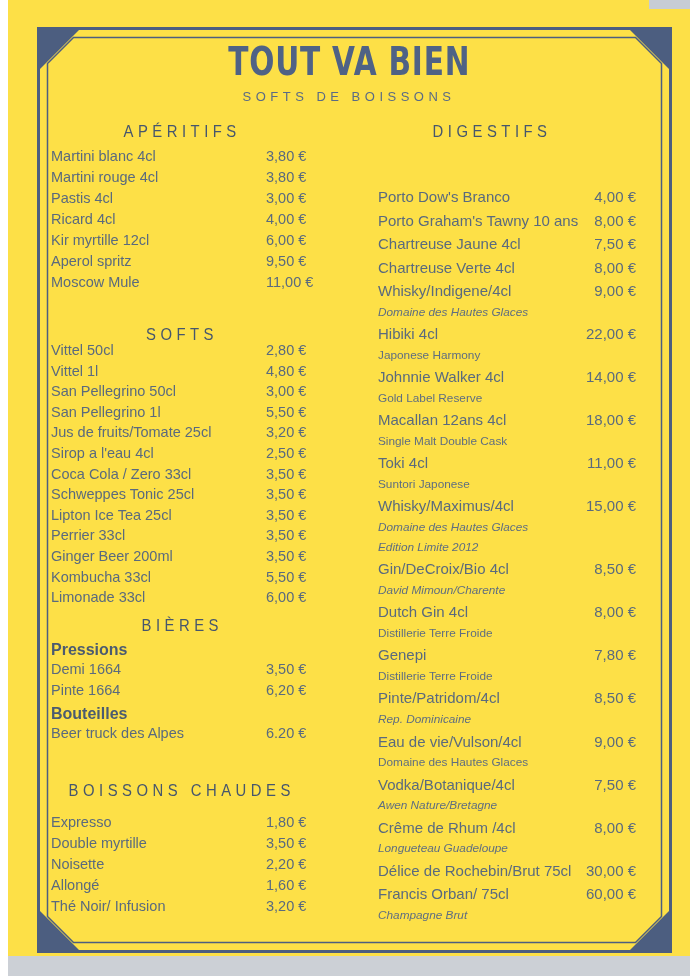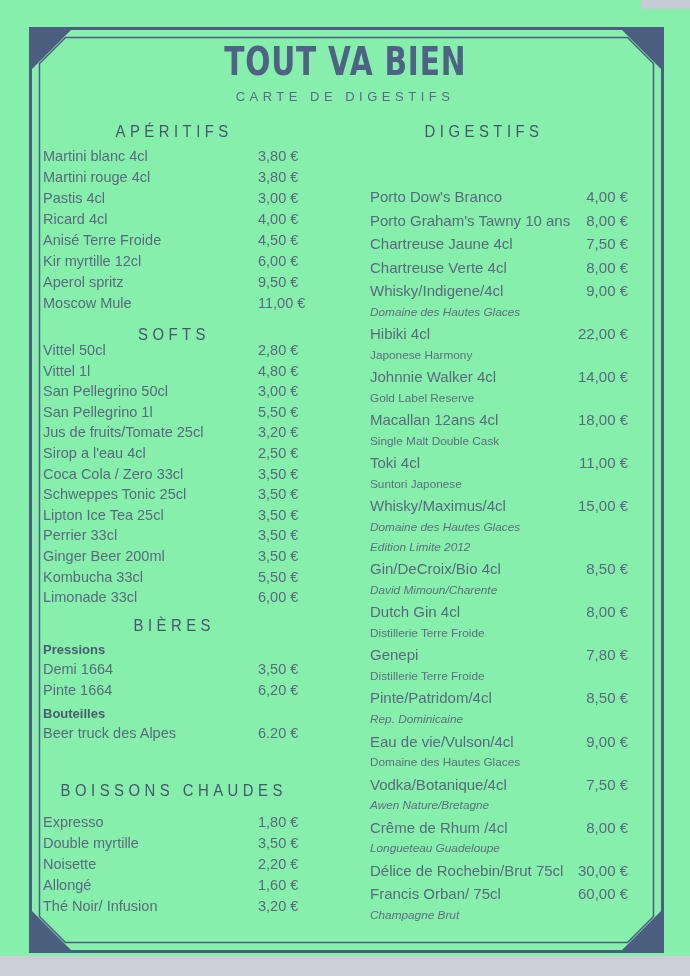--- a/index.html
+++ b/index.html
@@ -1,21 +1,21 @@
 <!DOCTYPE html>
 <html><head>
 <meta charset="utf-8">
 <style>
   html,body{margin:0;padding:0;}
   body{
     width:690px;height:976px;position:relative;background:#ffffff;
     font-family:"Liberation Sans", sans-serif;
     -webkit-font-smoothing:antialiased;
   }
-  .page{position:absolute;inset:0;background:#86efac;overflow:hidden;}
+  .page{position:absolute;inset:0;background:#fde047;overflow:hidden;margin-left:8px;}
 
   
   .strip-top-right{position:absolute;top:0;left:641px;width:49px;height:9px;background:#c7ccd4;}
   .strip-bottom{position:absolute;left:0;right:0;top:956px;height:20px;background:#ccd0d6;}
 
   
   .frame{position:absolute;top:0;left:0;}
 
   
   .hdr{position:absolute;top:42px;left:0;right:0;text-align:center;color:#4f6285;}
@@ -37,21 +37,21 @@
   .sec-chaudes{top:778px;}
   .sec-aperitifs .rows{margin-top:3px;}
   .sec-softs .rows{margin-top:-6px;}
   .sec-bieres .rows{margin-top:0;}
   .sec-chaudes .rows{margin-top:10px;}
 
   .row{position:relative;height:21px;line-height:21px;font-size:14.5px;white-space:nowrap;}
   .sec-softs .row{height:20.6px;line-height:20.6px;}
   .row .nm{padding-left:3px;}
   .sec .pr{position:absolute;left:218px;top:0;}
-  .row-subheader{height:19px;line-height:19px;margin-top:3px;font-weight:700;color:#4b5b70;font-size:13px;}
+  .row-subheader{height:19px;line-height:19px;margin-top:3px;font-weight:700;color:#4b5b70;font-size:16px;}
 
   
   .col-right{position:absolute;left:368px;width:260px;top:119px;color:#5a6a7e;}
   .col-right h2.sechead{padding-right:28px;}
   .col-right .rows{margin-top:42px;}
   .col-right .row-item{height:23.5px;line-height:23.5px;font-size:15px;}
   .col-right .row-note{height:19.6px;line-height:19.6px;font-size:11.8px;color:#5f6e80;}
   .col-right .row-note.italic{font-style:italic;}
   .col-right .nm{padding-left:2px;}
   .col-right .pr{position:absolute;right:0;top:0;text-align:right;}
@@ -68,21 +68,21 @@
     <rect x="30.5" y="28.5" width="632" height="923" fill="none" stroke="#4c5e80" stroke-width="3"></rect>
     <path d="M65.5 37.5 H627.5 L653.5 63.5 V916.5 L627.5 942.5 H65.5 L39.5 916.5 V63.5 Z" fill="none" stroke="#4c5e80" stroke-width="1.5"></path>
     <path d="M29 27 L74 27 L29 72 Z" fill="#4c5e80"></path>
     <path d="M664 27 L619 27 L664 72 Z" fill="#4c5e80"></path>
     <path d="M664 953 L619 953 L664 908 Z" fill="#4c5e80"></path>
     <path d="M29 953 L74 953 L29 908 Z" fill="#4c5e80"></path>
   </svg>
 
   <div class="hdr">
     <h1><span>TOUT VA BIEN</span></h1>
-    <div class="sub">CARTE DE DIGESTIFS</div>
+    <div class="sub">SOFTS DE BOISSONS</div>
   </div>
 
   <section class="sec sec-aperitifs">
     <h2 class="sechead"><span>APÉRITIFS</span></h2>
     <div class="rows">
 
     <div class="row row-item">
           <span class="nm">Martini blanc 4cl</span>
           <span class="pr">3,80 €</span>
         </div>
@@ -92,24 +92,20 @@
         </div>
         <div class="row row-item">
           <span class="nm">Pastis 4cl</span>
           <span class="pr">3,00 €</span>
         </div>
         <div class="row row-item">
           <span class="nm">Ricard 4cl</span>
           <span class="pr">4,00 €</span>
         </div>
         <div class="row row-item">
-          <span class="nm">Anisé Terre Froide</span>
-          <span class="pr">4,50 €</span>
-        </div>
-        <div class="row row-item">
           <span class="nm">Kir myrtille 12cl</span>
           <span class="pr">6,00 €</span>
         </div>
         <div class="row row-item">
           <span class="nm">Aperol spritz</span>
           <span class="pr">9,50 €</span>
         </div>
         <div class="row row-item">
           <span class="nm">Moscow Mule</span>
           <span class="pr">11,00 €</span>

